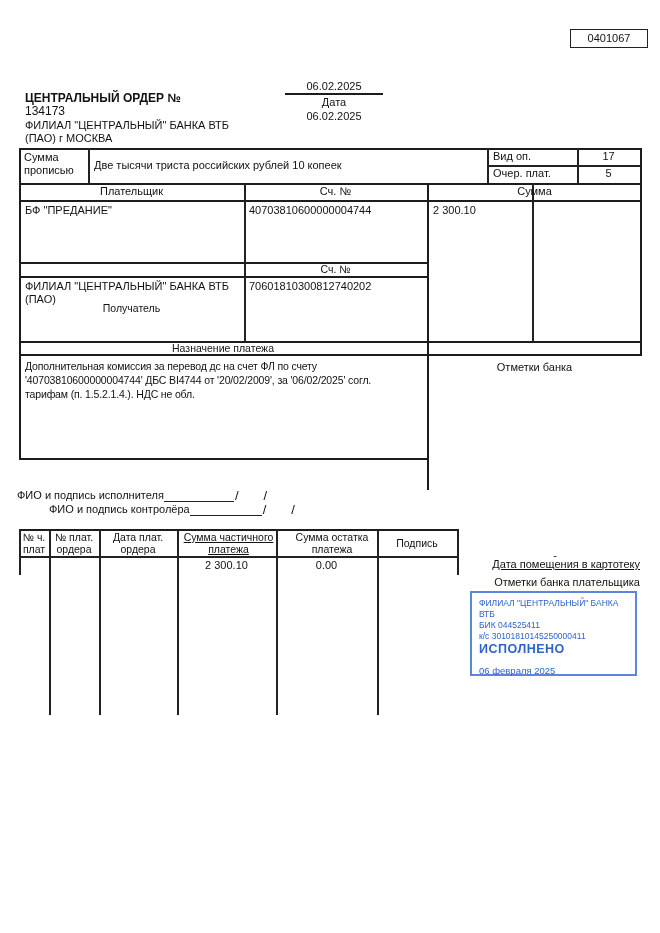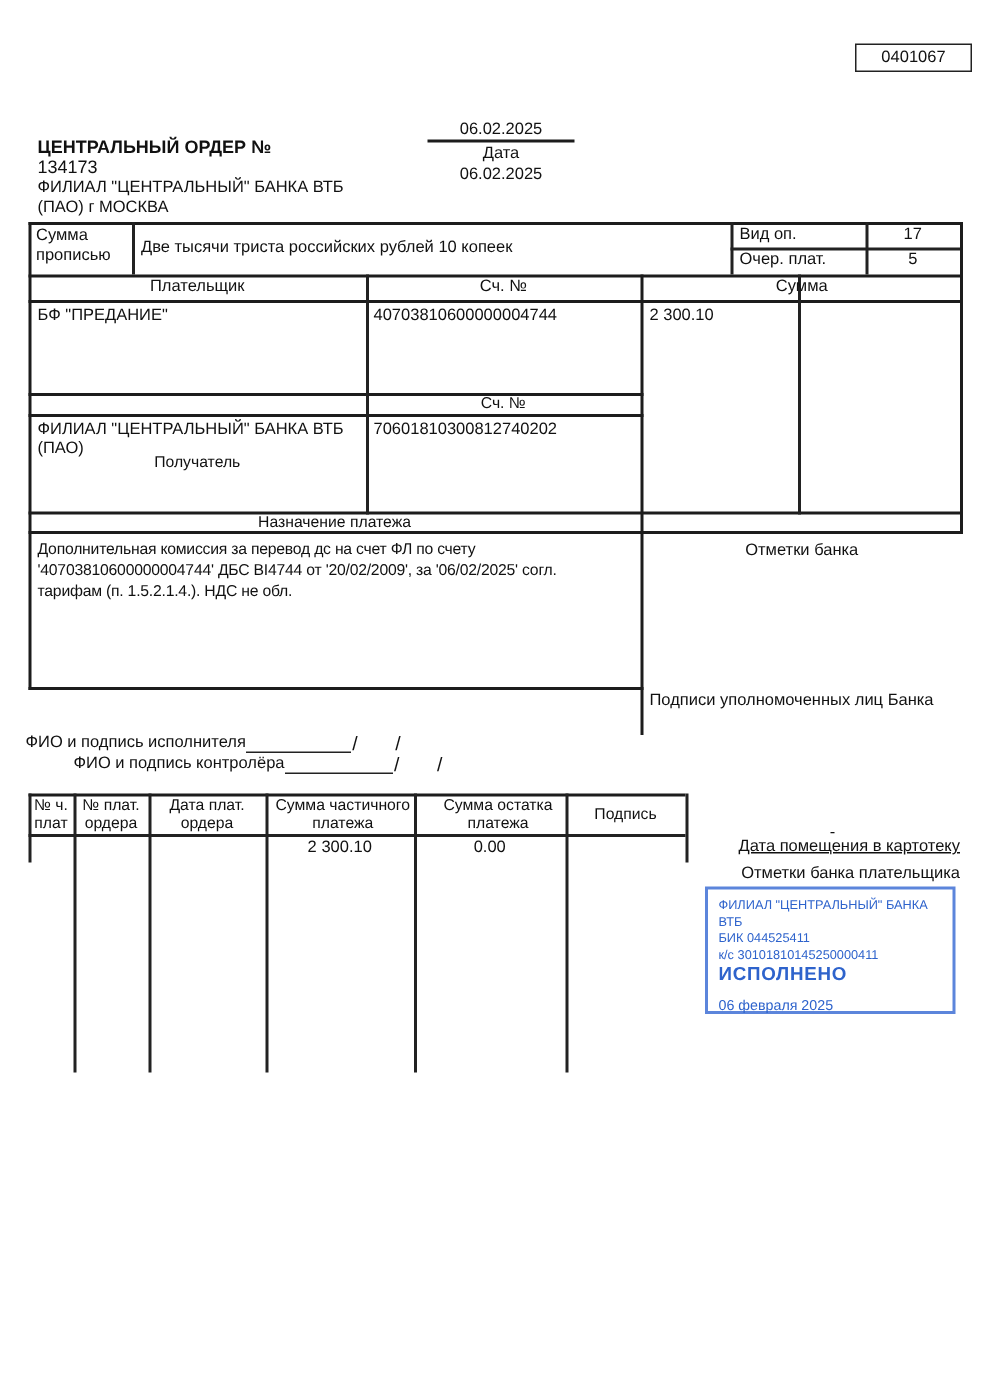--- a/index.html
+++ b/index.html
@@ -87,21 +87,20 @@
 
   <div class="txt" style="left:25px;top:280px;width:215px;">ФИЛИАЛ "ЦЕНТРАЛЬНЫЙ" БАНКА ВТБ
 (ПАО)</div>
   <div class="txt" style="left:249px;top:280px;">70601810300812740202</div>
 
   <div class="txt c small" style="left:19px;top:342px;width:408px;">Назначение платежа</div>
   <div class="txt narrow" style="left:25px;top:359px;width:400px;">Дополнительная комиссия за перевод дс на счет ФЛ по счету
 '40703810600000004744' ДБС BI4744 от '20/02/2009', за '06/02/2025' согл.
 тарифам (п. 1.5.2.1.4.). НДС не обл.</div>
   <div class="txt c" style="left:427px;top:361px;width:215px;">Отметки банка</div>
-  <div class="txt" style="left:433px;top:461px;width:209px;">Подписи уполномоченных лиц Банка</div>
 
   <div class="sig-row" style="top:489px;">
     <span>ФИО и подпись исполнителя</span>
       <span class="uline" style="width:70px;"></span>
       <span class="slash">/</span>
       <span class="gap"></span>
       <span class="slash">/</span>
   </div>
   <div class="sig-row" style="top:503px;margin-left:32px;">
     <span>ФИО и подпись контролёра</span>
@@ -120,21 +119,21 @@
   <div class="vl thin" style="left:177px;top:529px;height:186px;"></div>
   <div class="vl thin" style="left:276px;top:529px;height:186px;"></div>
   <div class="vl thin" style="left:377px;top:529px;height:186px;"></div>
 
   <div class="txt c small" style="left:19px;top:531px;width:30px;">№ ч.
 плат</div>
   <div class="txt c small" style="left:49px;top:531px;width:50px;">№ плат.
 ордера</div>
   <div class="txt c small" style="left:99px;top:531px;width:78px;">Дата плат.
 ордера</div>
-  <div class="txt c small" style="left:177px;top:531px;width:103px;">Сумма частичного
+  <div class="txt c small" style="left:177px;top:531px;width:103px;text-decoration:underline;">Сумма частичного
 платежа</div>
   <div class="txt c small" style="left:276px;top:531px;width:112px;">Сумма остатка
 платежа</div>
   <div class="txt c small" style="left:377px;top:537px;width:80px;">Подпись</div>
 
   <div class="txt c" style="left:177px;top:559px;width:99px;">2 300.10</div>
   <div class="txt c" style="left:276px;top:559px;width:101px;">0.00</div>
 
   <div class="txt r" style="left:460px;top:558px;width:180px;text-decoration:underline;">Дата помещения в картотеку</div>
   <div class="txt c" style="left:545px;top:549px;width:20px;">-</div>

